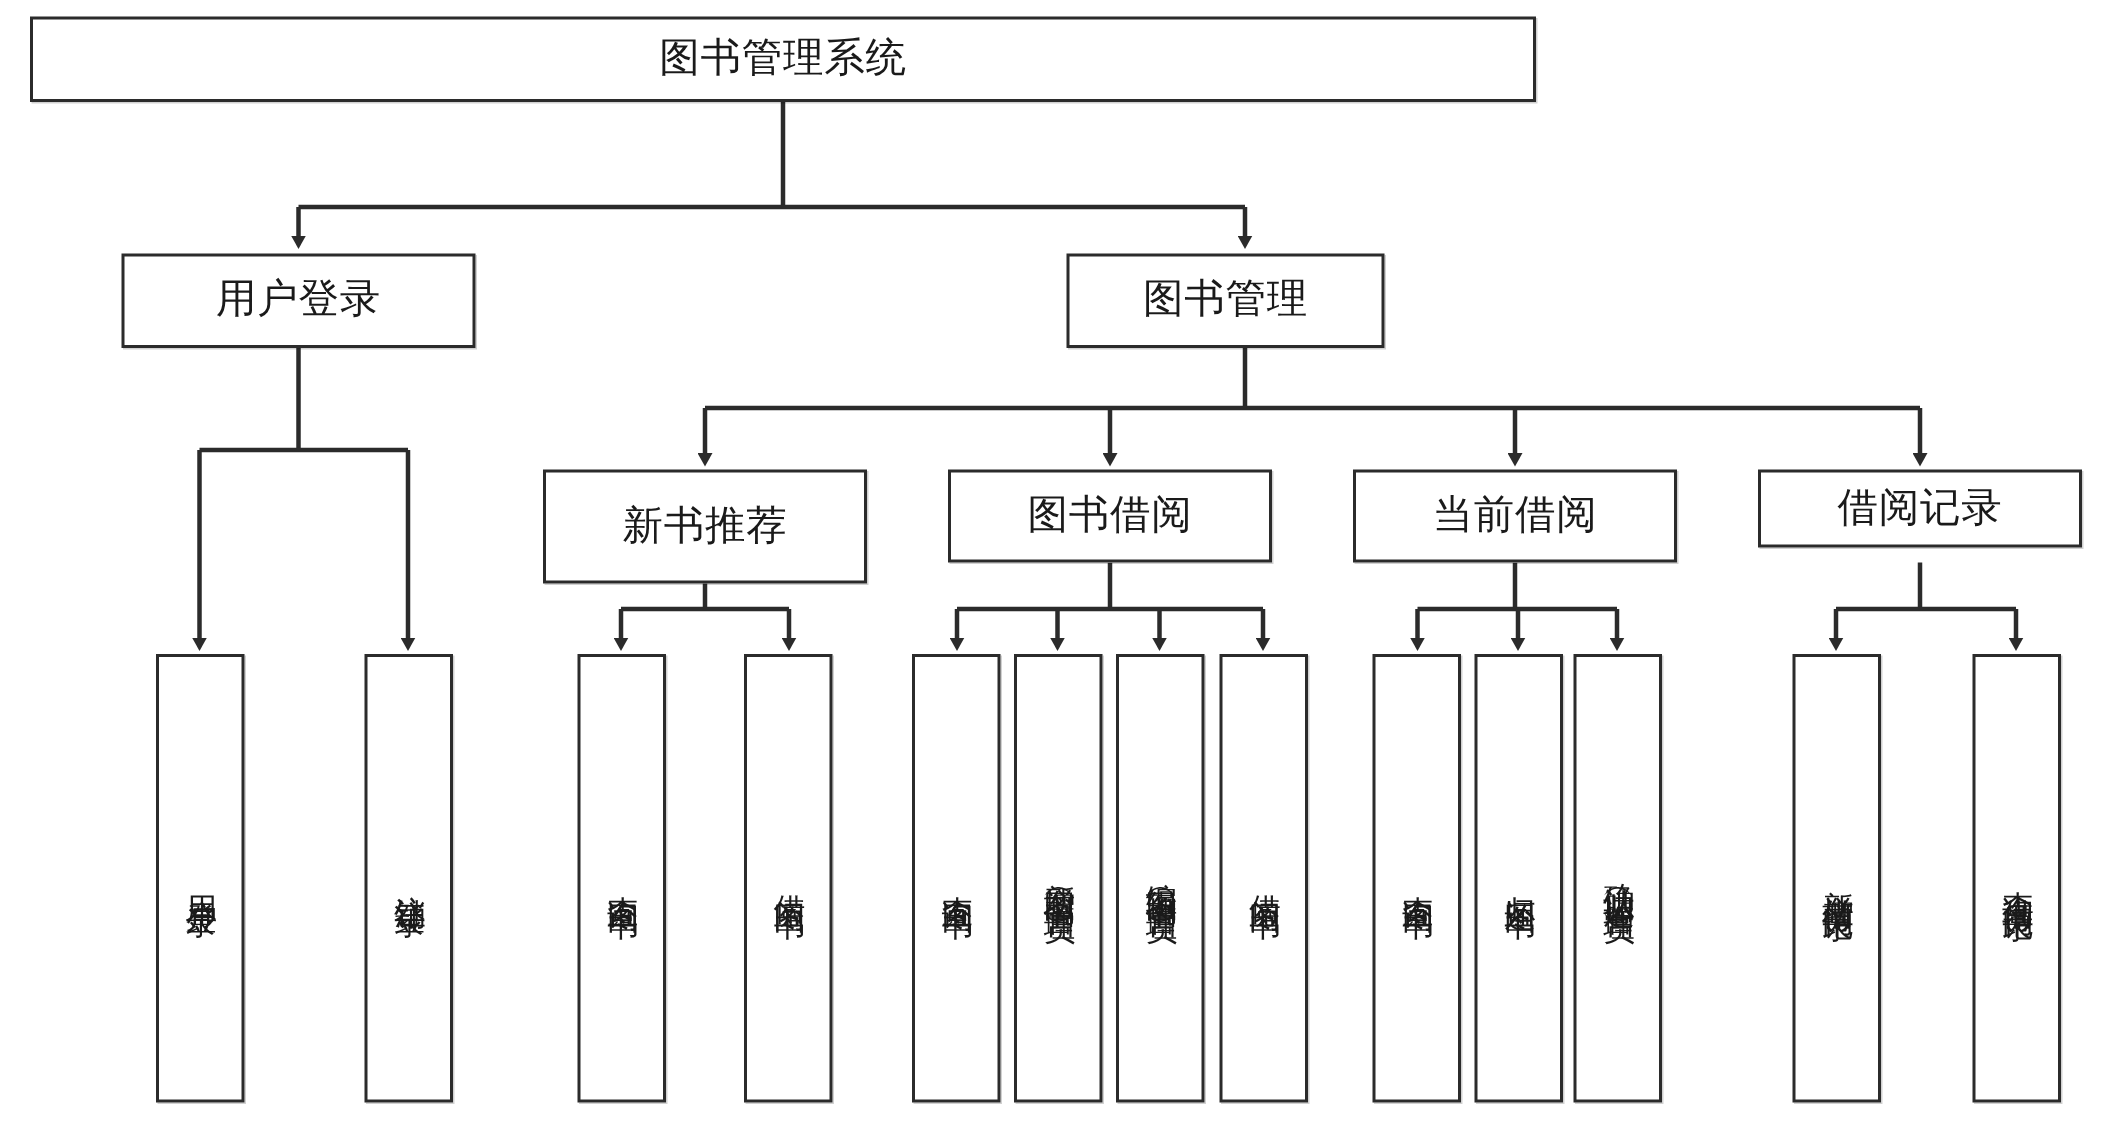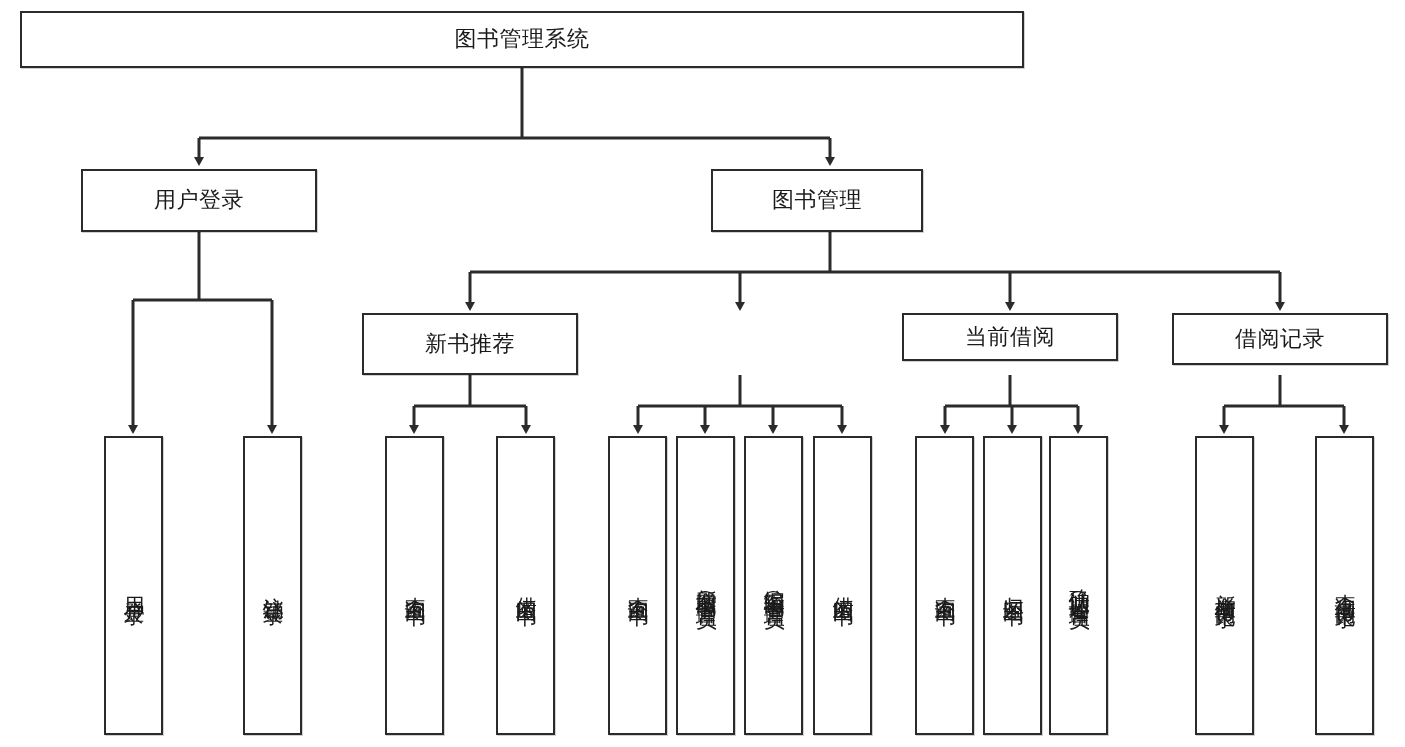--- a/index.html
+++ b/index.html
@@ -12,21 +12,21 @@
   svg.connectors{position:absolute;left:0;top:0;width:1405px;height:747px;}
   .node{
     position:absolute;
     box-sizing:border-box;
     border:2.5px solid #2b2b2b;
     background:#ffffff;
     display:flex;align-items:center;justify-content:center;
     box-shadow:1px 1px 0 rgba(0,0,0,0.18);
   }
   .node .label{
-    font-size:22px;
+    font-size:27px;
     line-height:1.12;
     letter-spacing:0.5px;
     color:#1a1a1a;
     white-space:nowrap;
     text-align:center;
   }
   .node.vertical .label{
     writing-mode:vertical-rl;
     text-orientation:upright;
     letter-spacing:3px;
@@ -102,24 +102,27 @@
     <span class="label">图书管理系统</span>
   </div>
 
   <div class="node" style="left:81px;top:169px;width:236px;height:63px;">
     <span class="label">用户登录</span>
   </div>
   <div class="node" style="left:711px;top:169px;width:212px;height:63px;">
     <span class="label">图书管理</span>
   </div>
 
-  <div class="node" style="left:362px;top:313px;width:216px;height:62px;">
+  <div class="node" style="left:362px;top:313px;width:216px;height:76px;">
     <span class="label">新书推荐</span>
   </div>
-  <div class="node" style="left:902px;top:313px;width:216px;height:48px;">
+  <div class="node" style="left:632px;top:313px;width:216px;height:62px;">
+    <span class="label">图书借阅</span>
+  </div>
+  <div class="node" style="left:902px;top:313px;width:216px;height:62px;">
     <span class="label">当前借阅</span>
   </div>
   <div class="node" style="left:1172px;top:313px;width:216px;height:52px;">
     <span class="label">借阅记录</span>
   </div>
 
   <div class="node vertical" style="left:104px;top:436px;width:59px;height:299px;">
     <span class="label">用户登录</span>
   </div>
   <div class="node vertical" style="left:243px;top:436px;width:59px;height:299px;">

